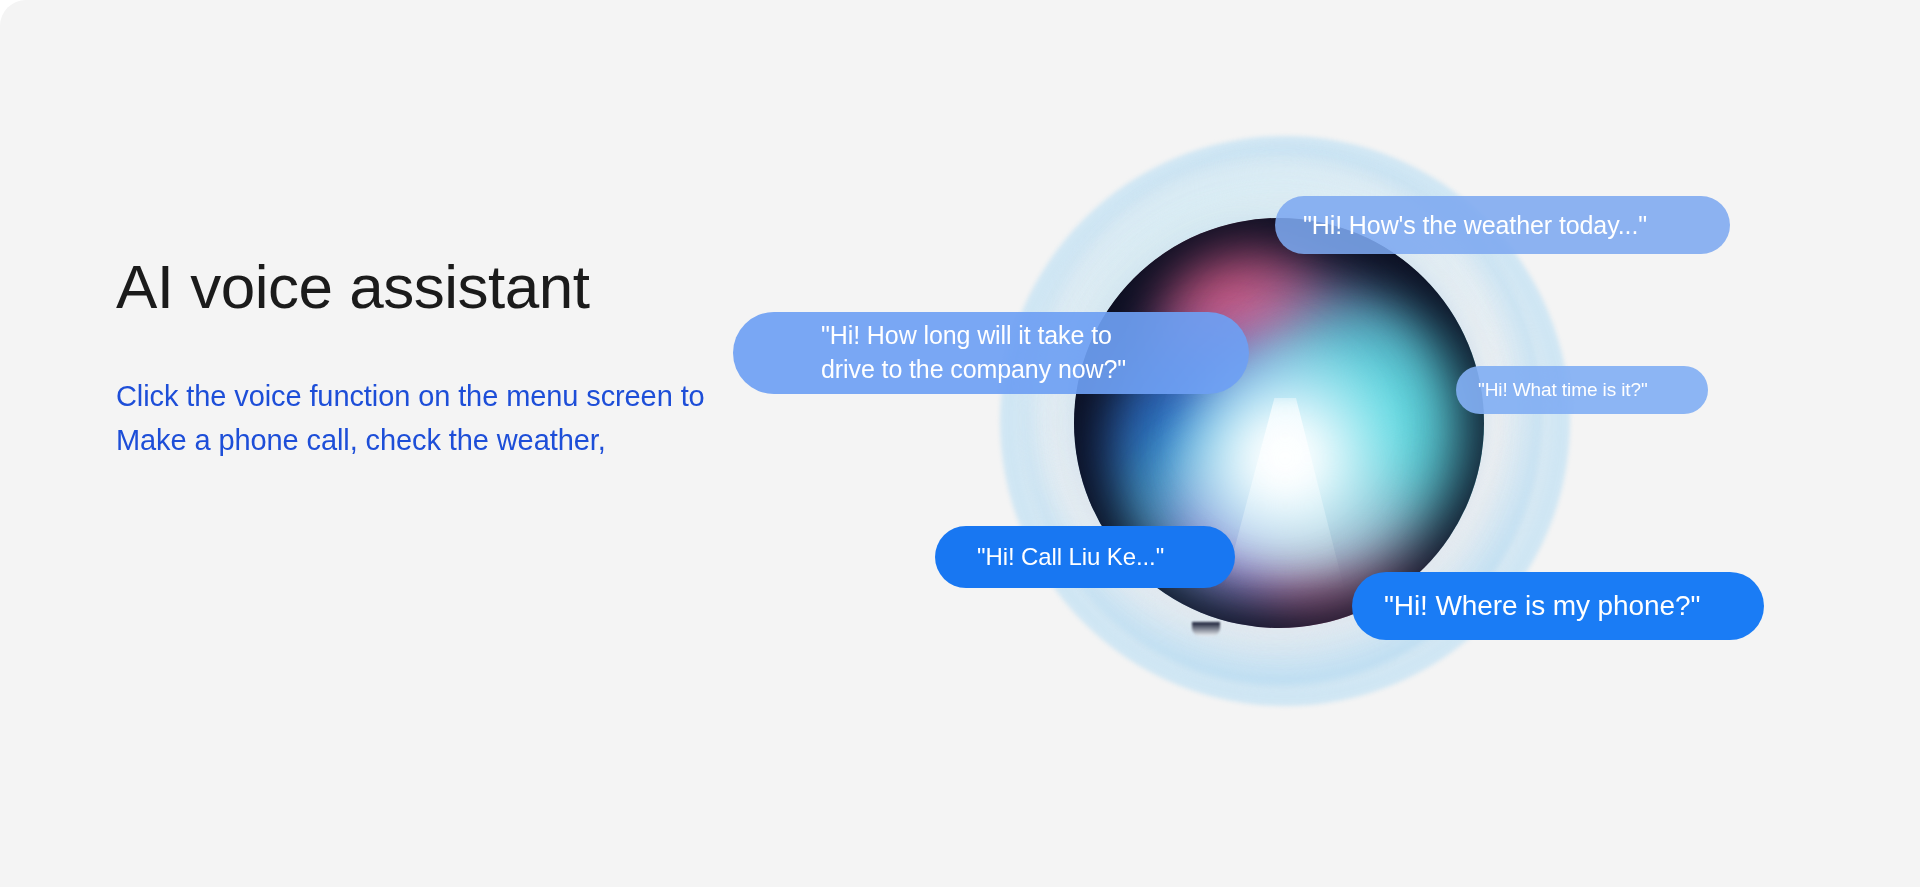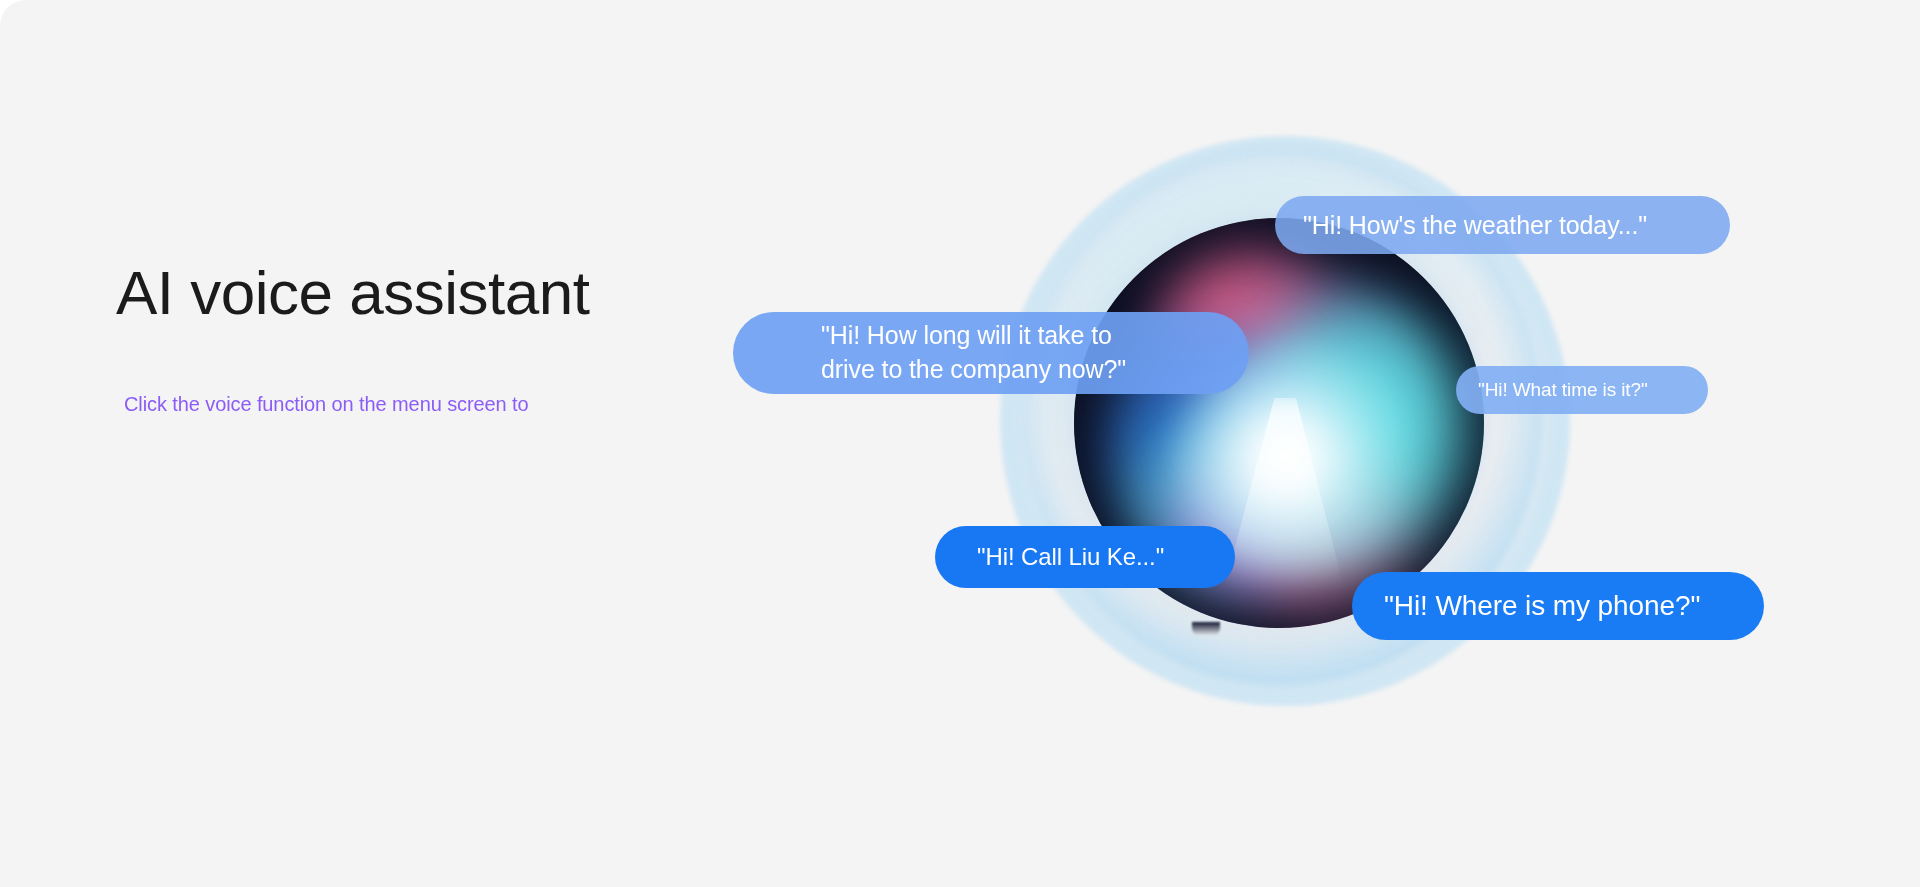--- a/index.html
+++ b/index.html
@@ -17,38 +17,38 @@
     height: 887px;
     background: #f4f4f4;
     border-top-left-radius: 26px;
     overflow: hidden;
   }
 
   
   .text-col {
     position: absolute;
     left: 116px;
-    top: 260px;
+    top: 254px;
     width: 820px;
   }
   .page-title {
     font-size: 62px;
     font-weight: 400;
     color: #1b1b1b;
     letter-spacing: -0.5px;
     line-height: 1.05;
     margin: 0;
     white-space: nowrap;
   }
   .body-copy {
-    margin: 8px;
+    margin: 0;
     padding-top: 56px;
-    font-size: 20px;
+    font-size: 29px;
     line-height: 1.5;
-    color: #8b5cf6;
+    color: #1d4ed8;
     letter-spacing: -0.1px;
   }
   .body-copy .ln {
     display: block;
     white-space: nowrap;
   }
 
   
   .orb-wrap {
     position: absolute;
@@ -276,20 +276,21 @@
 </style>
 </head>
 <body>
 
 <div class="canvas">
 
   <div class="text-col">
     <h1 class="page-title">AI voice assistant</h1>
     <div class="body-copy">
       <span class="ln">Click the voice function on the menu screen to</span>
+      <span class="ln">Make a phone call, check the weather,</span>
     </div>
   </div>
 
   <div class="orb-wrap">
     <div class="halo-outer"></div>
     <div class="halo-ring"></div>
     <div class="halo-tint"></div>
     <div class="sphere">
       <div class="blob b-pink-top"></div>
       <div class="blob b-lavender"></div>

